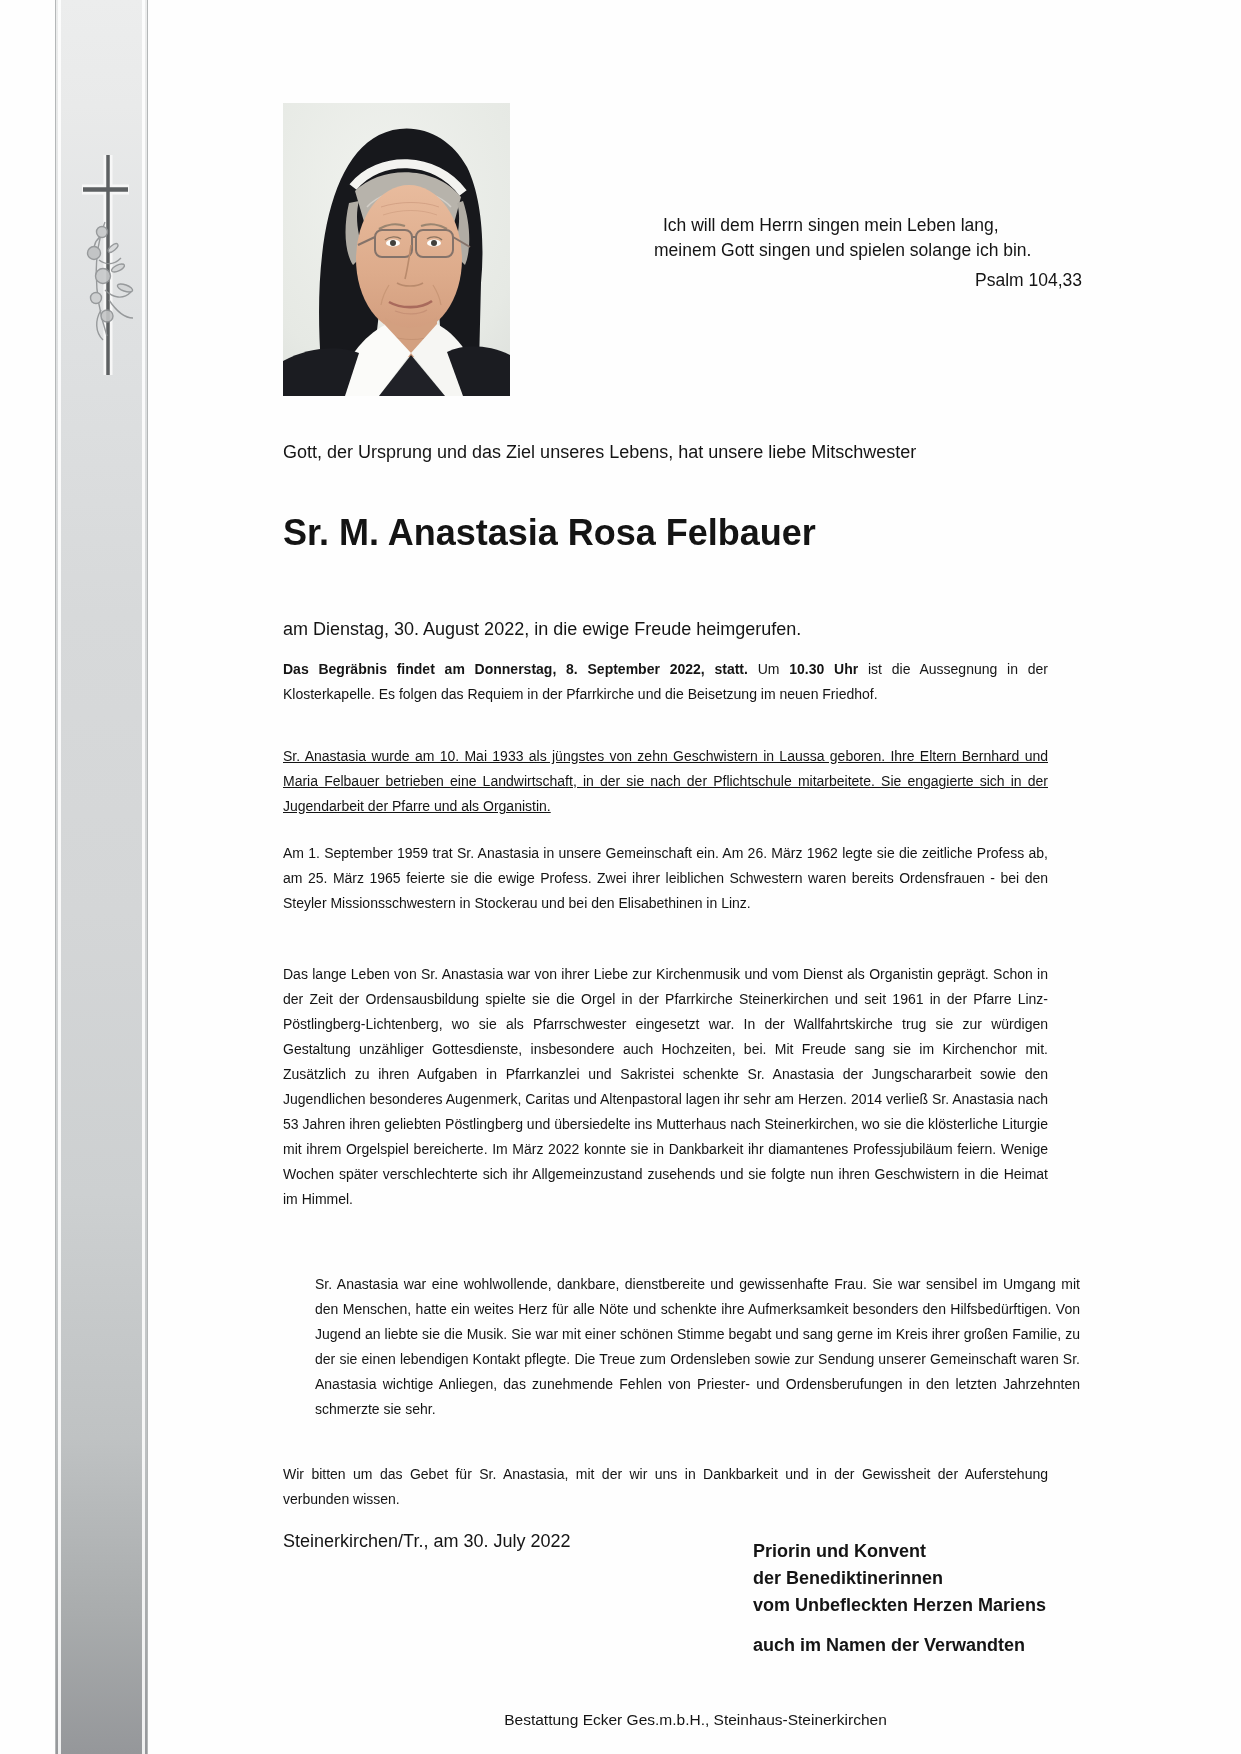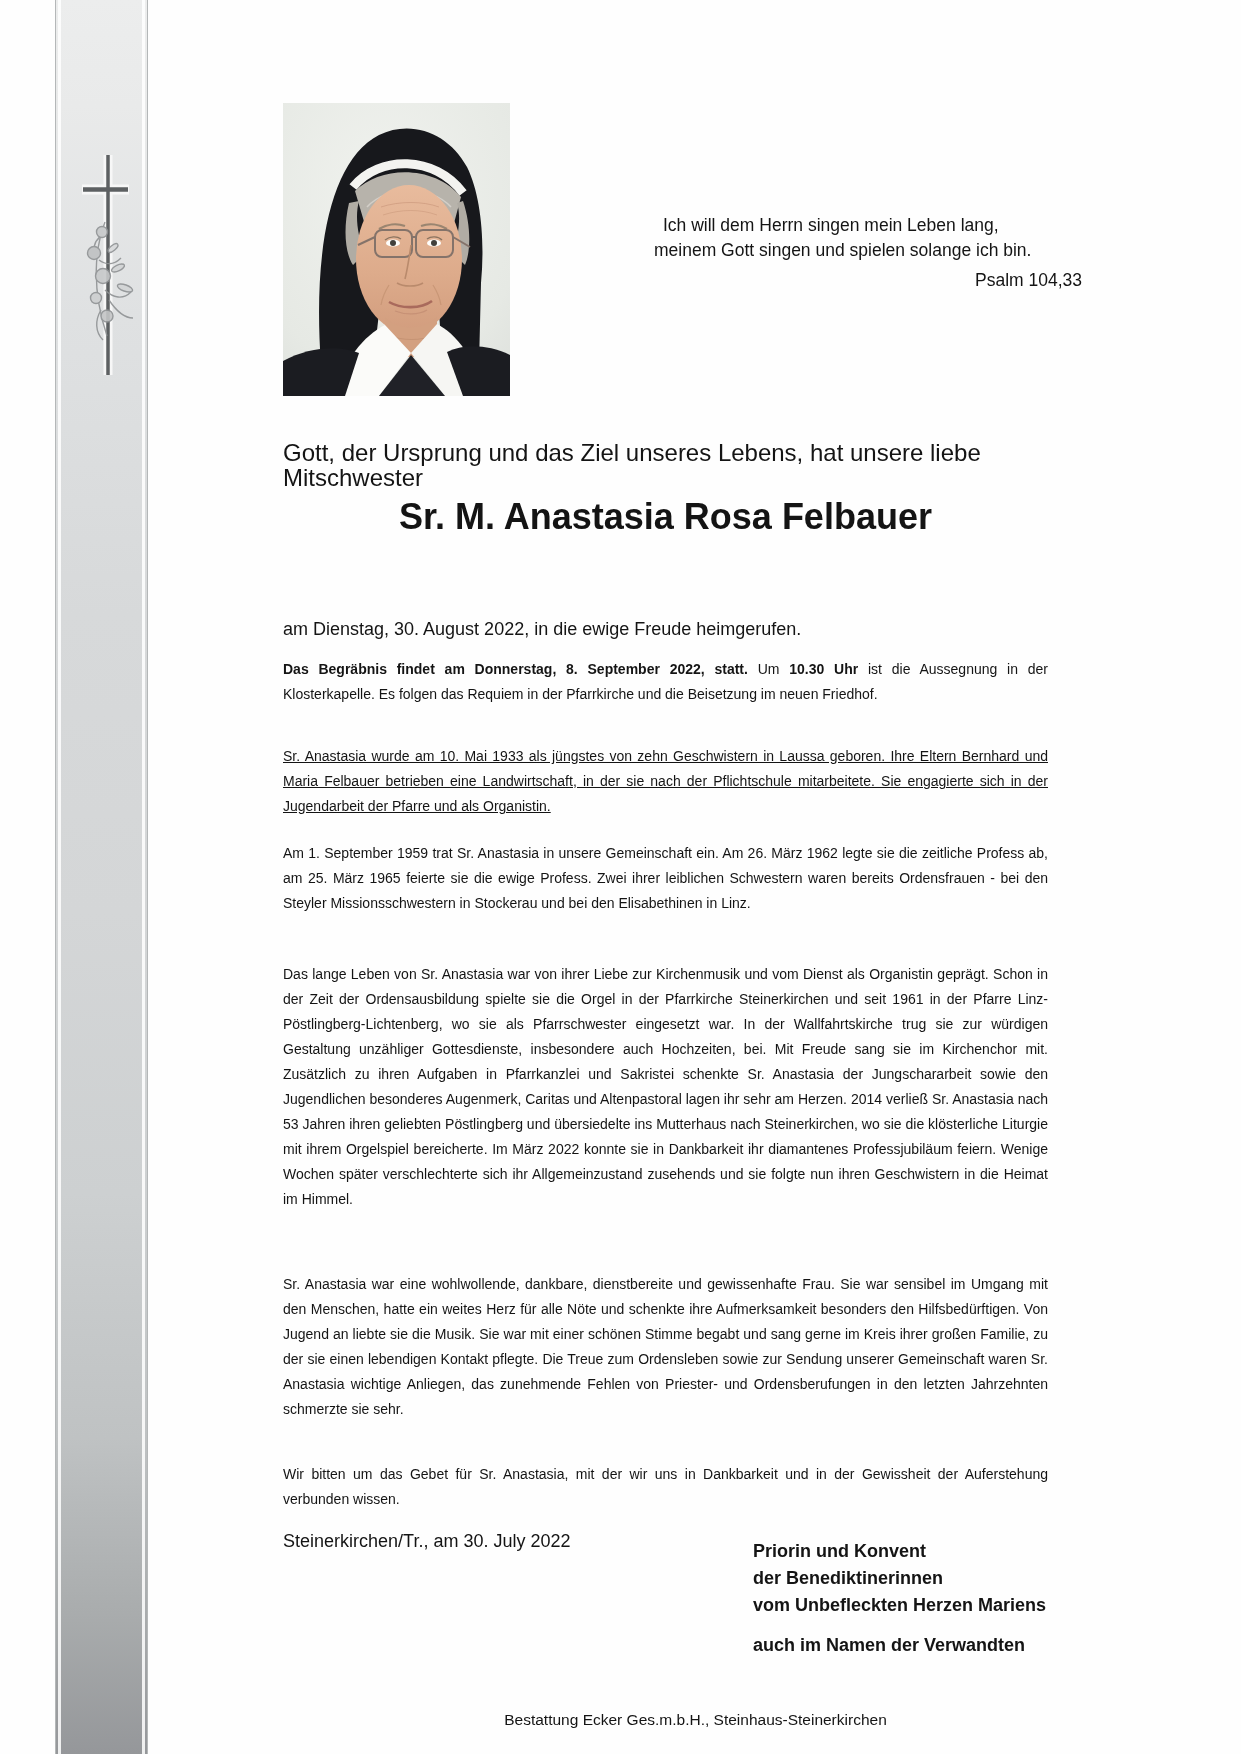--- a/index.html
+++ b/index.html
@@ -31,29 +31,29 @@
   .photo{position:absolute;left:283px;top:103px;width:227px;height:293px;}
 
   
   .psalm{position:absolute;left:654px;top:213px;width:430px;font-size:17.5px;line-height:25px;}
   .psalm .l1{padding-left:9px;}
   .psalm .attr{text-align:right;margin-top:5px;padding-right:2px;}
 
   
   .col{position:absolute;left:283px;width:765px;}
   .body-text{font-size:14px;line-height:25px;text-align:justify;margin:0;}
-  .intro{top:440px;font-size:24px;line-height:25px;}
-  .headline{top:496px;text-align:center;font-size:36px;font-weight:bold;line-height:42px;white-space:nowrap;}
+  .intro{top:440px;font-size:18px;line-height:25px;}
+  .headline{top:512px;text-align:left;font-size:36px;font-weight:bold;line-height:42px;white-space:nowrap;}
   .subtitle{top:556px;text-align:center;font-size:19px;line-height:24px;}
   .deathline{top:617px;font-size:18px;line-height:25px;}
   .p-funeral{top:657px;}
   .p-born{top:744px;text-decoration:underline;}
   .p-entry{top:841px;}
   .p-life{top:962px;}
-  .p-character{top:1272px;}
+  .p-character{top:1272px;margin-left:32px;}
   .p-prayer{top:1462px;}
   .dateline{top:1529px;font-size:18px;line-height:25px;}
   .signature{position:absolute;left:753px;top:1538px;font-size:18px;font-weight:bold;line-height:27px;}
   .signature .addendum{margin-top:13px;}
   .footerline{position:absolute;left:150px;top:1710px;width:1091px;text-align:center;font-size:15.5px;line-height:20px;}
   b{font-weight:bold;}
 </style>
 </head>
 <body>
 

